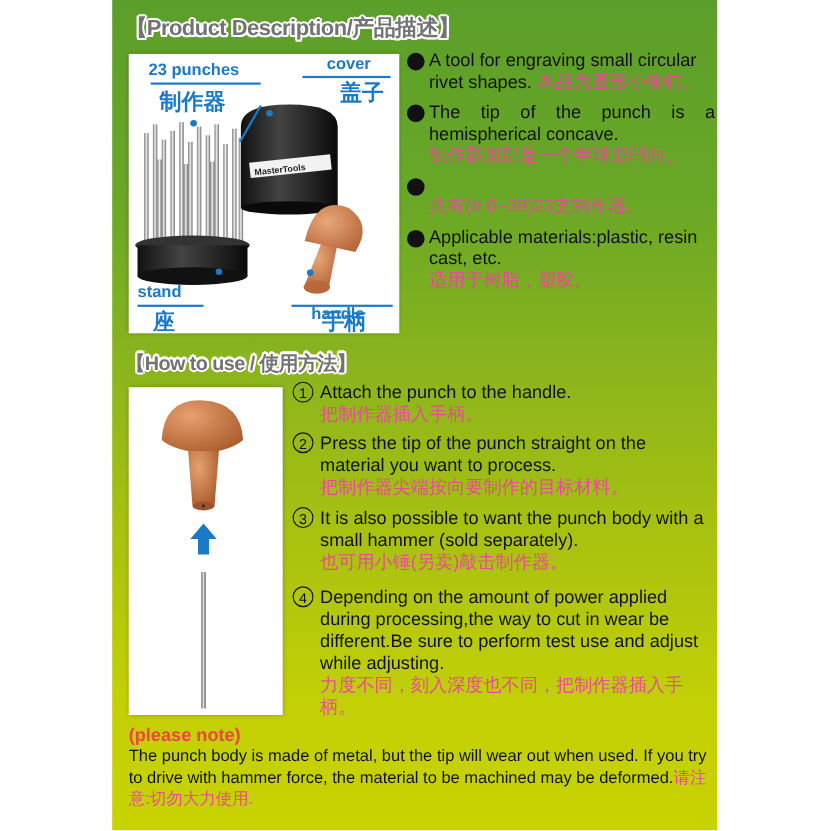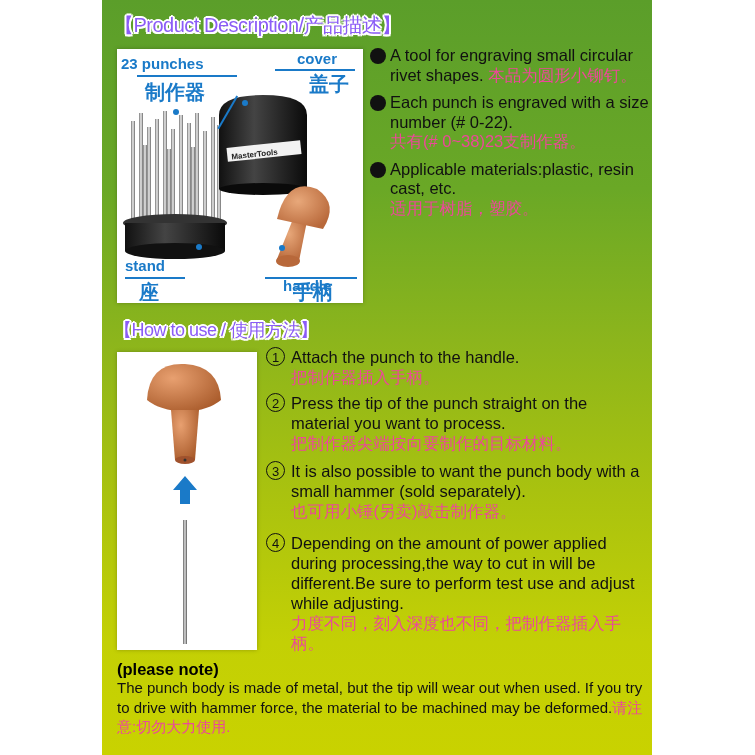--- a/index.html
+++ b/index.html
@@ -1,20 +1,20 @@
 <!DOCTYPE html>
 <html><head>
 <meta charset="utf-8">
 <style>
   html, body { margin:0; padding:0; }
   body { width:755px; height:755px; background:#ffffff; position:relative; overflow:hidden;
          font-family:"Liberation Sans", "DejaVu Sans", sans-serif; }
   .panel { position:absolute; left:102px; top:0; width:550px; height:755px;
            background:linear-gradient(180deg,#5b9e2a 0%,#6aa826 25%,#8cb51c 45%,#a9c20f 65%,#c3d005 85%,#c9d200 100%); }
-  .heading { position:absolute; font-weight:normal; font-size:20px; color:#8b5cf6;
+  .heading { position:absolute; font-weight:bold; font-size:20px; color:#737373;
              text-shadow: -1.5px -1.5px 0 #fff, 1.5px -1.5px 0 #fff, -1.5px 1.5px 0 #fff, 1.5px 1.5px 0 #fff,
                           0 2px 0 #fff, 2px 0 0 #fff, -2px 0 0 #fff, 0 -2px 0 #fff;
              letter-spacing:-0.5px; white-space:nowrap; }
   .h1 { left:114px; top:12px; }
   .h2 { left:114px; top:318px; font-size:18px; }
   .imgbox { position:absolute; background:#fff; box-shadow:0 0 4px rgba(0,0,0,0.25); }
   .box1 { left:117px; top:49px; width:246px; height:254px; }
   .box2 { left:117px; top:352px; width:140px; height:298px; }
   .lbl { position:absolute; color:#1a7ac8; font-weight:bold; font-size:15px; white-space:nowrap; }
   .lbl.cn { font-size:20px; }
@@ -23,21 +23,21 @@
   .bullets { position:absolute; left:370px; top:46px; width:280px; }
   .bullet { position:relative; padding-left:20px; margin-bottom:6px; font-size:16.5px; line-height:19.5px; color:#111; }
   .bullet .bdot { position:absolute; left:0; top:2px; width:16px; height:16px; border-radius:50%; background:#111; }
   .red { color:#ec4899; }
   .justify { text-align:justify; text-align-last:left; }
   .steps { position:absolute; left:266px; top:347px; width:384px; }
   .step { position:relative; padding-left:25px; margin-bottom:6px; font-size:16.5px; line-height:20px; color:#111; }
   .step .num { position:absolute; left:0; top:0; width:19px; height:19px; border:1.5px solid #111; border-radius:50%;
                font-size:13px; line-height:19px; text-align:center; box-sizing:border-box; }
   .note { position:absolute; left:117px; top:660px; width:530px; font-size:15px; line-height:19.5px; color:#111; }
-  .note .title { color:#000000; font-weight:bold; font-size:16.5px; line-height:18px; }
+  .note .title { color:#ef4444; font-weight:bold; font-size:16.5px; line-height:18px; }
 </style>
 </head>
 <body>
 
 <div class="panel"></div>
 
 <div class="heading h1">【Product Description/产品描述】</div>
 
 <div class="imgbox box1">
   <svg width="246" height="254" viewBox="0 0 246 254" style="position:absolute;left:0;top:0;">
@@ -83,21 +83,21 @@
     <path d="M 102 66 Q 102 46 146 46 Q 190 46 190 66 L 190 140 L 102 140 Z" fill="url(#blk)"></path>
     <ellipse cx="146" cy="140" rx="44" ry="6" fill="#0a0a0a"></ellipse>
     <rect x="110" y="95" width="74" height="14" fill="#f2f2f2" transform="rotate(-6 147 102)"></rect>
     <text x="114" y="107" font-size="8" font-weight="bold" fill="#222" font-family="Liberation Sans, sans-serif" transform="rotate(-6 147 102)">MasterTools</text>
 
     <path d="M 160 210 L 176 170 L 190 172 L 182 212 Z" fill="url(#wood)"></path>
     <ellipse cx="171" cy="212" rx="12" ry="6" fill="#b8683a"></ellipse>
     <path d="M 160 170 Q 170 128 200 140 Q 222 155 206 180 Z" fill="url(#wood)"></path>
   </svg>
 
-  <div class="lbl" style="left:4px;top:6px;">23 punches</div>
+  <div class="lbl" style="left:18px;top:6px;">23 punches</div>
   <div class="lbl cn" style="left:28px;top:30px;">制作器</div>
   <div class="line" style="left:20px;top:26px;width:100px;"></div>
   <div class="line" style="left:88px;top:46px;width:38px;transform:rotate(-60deg);transform-origin:right center;left:82px;"></div>
   <div class="dot" style="left:56px;top:60px;"></div>
 
   <div class="lbl" style="left:180px;top:1px;">cover</div>
   <div class="lbl cn" style="left:192px;top:22px;">盖子</div>
   <div class="line" style="left:158px;top:20px;width:80px;"></div>
   <div class="dot" style="left:125px;top:51px;"></div>
 
@@ -111,23 +111,28 @@
   <div class="line" style="left:148px;top:228px;width:92px;"></div>
   <div class="dot" style="left:162px;top:196px;"></div>
 </div>
 
 <div class="bullets">
   <div class="bullet">
     <span class="bdot"></span>
     <span>A tool for engraving small circular rivet shapes.</span>
     <span class="red">本品为圆形小铆钉。</span>
   </div>
+  <div class="bullet justify" style="margin-top:8px;">
+    <span class="bdot"></span>
+    <span>The tip of the punch is a hemispherical concave.</span><br>
+    <span class="red">制作器顶部是一个半球形凹面。</span>
+  </div>
   <div class="bullet" style="margin-top:8px;">
     <span class="bdot"></span>
-    <span>Each punch is engraved with a size number (# 0-22).</span><br>
+    <br>
     <span class="red">共有(# 0~38)23支制作器。</span>
   </div>
   <div class="bullet" style="margin-top:8px;">
     <span class="bdot"></span>
     <span>Applicable materials:plastic, resin cast, etc.</span><br>
     <span class="red">适用于树脂，塑胶。</span>
   </div>
 </div>
 
 <div class="heading h2">【How to use / 使用方法】</div>
@@ -167,21 +172,21 @@
     <span>Press the tip of the punch straight on the material you want to process.</span><br>
     <span class="red">把制作器尖端按向要制作的目标材料。</span>
   </div>
   <div class="step" style="margin-top:8px;">
     <span class="num">3</span>
     <span>It is also possible to want the punch body with a small hammer (sold separately).</span><br>
     <span class="red">也可用小锤(另卖)敲击制作器。</span>
   </div>
   <div class="step" style="margin-top:12px;">
     <span class="num">4</span>
-    <span>Depending on the amount of power applied during processing,the way to cut in will be different.Be sure to perform test use and adjust while adjusting.</span><br>
+    <span>Depending on the amount of power applied during processing,the way to cut in wear be different.Be sure to perform test use and adjust while adjusting.</span><br>
     <span class="red">力度不同，刻入深度也不同，把制作器插入手柄。</span>
   </div>
 </div>
 
 <div class="note">
   <div class="title">(please note)</div>
   <span>The punch body is made of metal, but the tip will wear out when used. If you try to drive with hammer force, the material to be machined may be deformed.</span><span class="red">请注意:切勿大力使用.</span>
 </div>
 
 </body></html>

